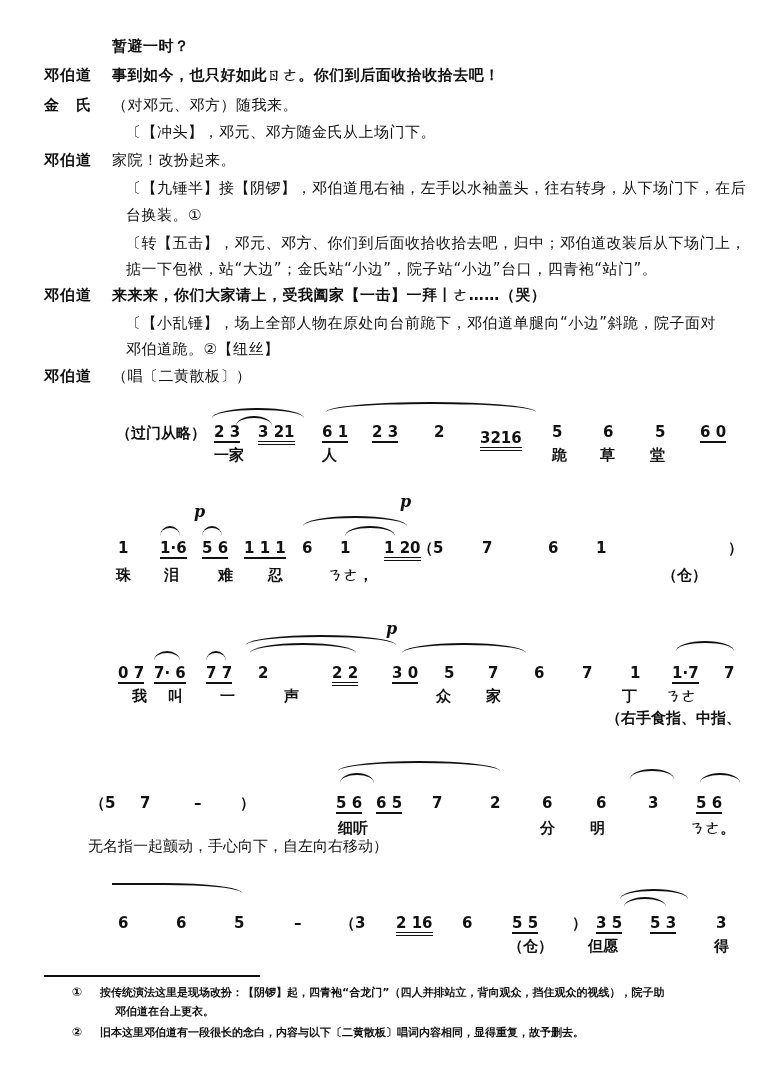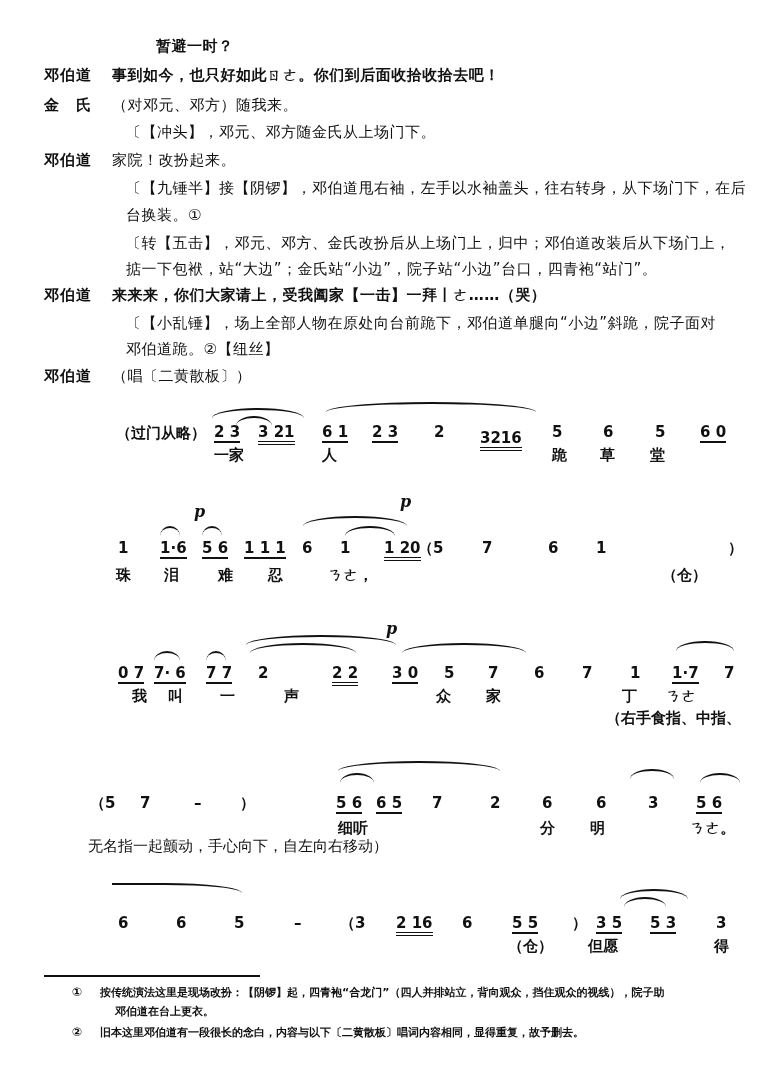--- a/index.html
+++ b/index.html
@@ -24,36 +24,36 @@
   .prefix { position: absolute; font-size: 15px; font-weight: bold; white-space: nowrap; }
 
   .rule { position: absolute; left: 44px; top: 975px; width: 216px; height: 2px; background: #111; }
   .fn { position: absolute; font-size: 11px; font-weight: bold; white-space: nowrap; line-height: 14px; }
   .fn-num { position: absolute; left: 72px; font-size: 12px; font-weight: bold; }
 </style>
 </head>
 <body>
 
 <div>
-  <div class="line body-text" style="top:37px;margin-left:44px;">暂避一时？</div>
+  <div class="line body-text" style="top:37px;">暂避一时？</div>
 
   <div class="speaker" style="top:66px;">邓伯道</div>
   <div class="line body-text" style="top:66px;font-family:Liberation Serif, serif;">事到如今，也只好如此ㄖㄜ。你们到后面收拾收拾去吧！</div>
 
   <div class="speaker" style="top:96px;">金　氏</div>
   <div class="line body-text" style="top:96px; font-weight:normal;">（对邓元、邓方）随我来。</div>
 
   <div class="line stage" style="top:123px;">〔【冲头】，邓元、邓方随金氏从上场门下。</div>
 
   <div class="speaker" style="top:151px;">邓伯道</div>
   <div class="line body-text" style="top:151px; font-weight:normal;">家院！改扮起来。</div>
 
   <div class="line stage" style="top:179px;">〔【九锤半】接【阴锣】，邓伯道甩右袖，左手以水袖盖头，往右转身，从下场门下，在后</div>
   <div class="line stage" style="top:206px;">台换装。①</div>
-  <div class="line stage" style="top:234px;">〔转【五击】，邓元、邓方、金氏改扮后从上场门上，归中；邓伯道改装后从下场门上，</div>
+  <div class="line stage" style="top:234px;">〔转【五击】，邓元、邓方、你们到后面收拾收拾去吧，归中；邓伯道改装后从下场门上，</div>
   <div class="line stage" style="top:260px;">掂一下包袱，站“大边”；金氏站“小边”，院子站“小边”台口，四青袍“站门”。</div>
 
   <div class="speaker" style="top:286px;">邓伯道</div>
   <div class="line body-text" style="top:286px;">来来来，你们大家请上，受我阖家【一击】一拜丨ㄜ……（哭）</div>
 
   <div class="line stage" style="top:314px;">〔【小乱锤】，场上全部人物在原处向台前跪下，邓伯道单腿向“小边”斜跪，院子面对</div>
   <div class="line stage" style="top:340px;">邓伯道跪。②【纽丝】</div>
 
   <div class="speaker" style="top:367px;">邓伯道</div>
   <div class="line body-text" style="top:367px; font-weight:normal;">（唱〔二黄散板〕）</div>

